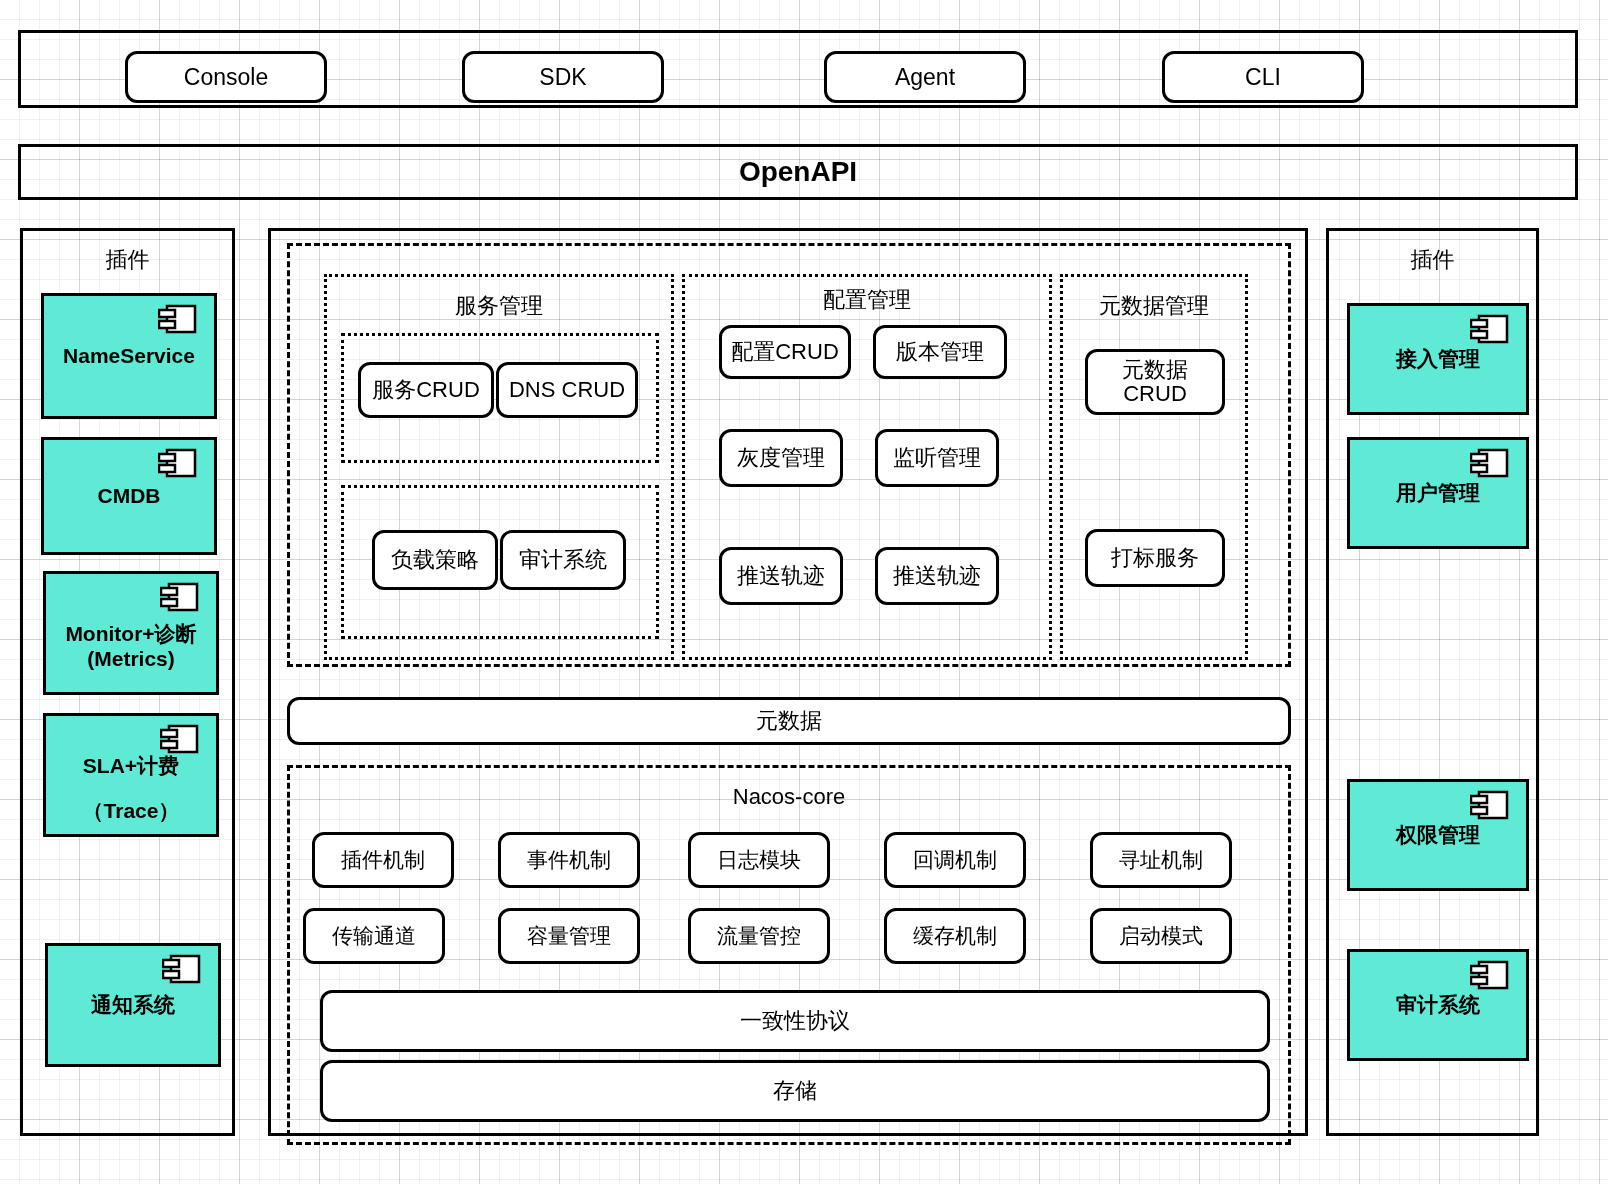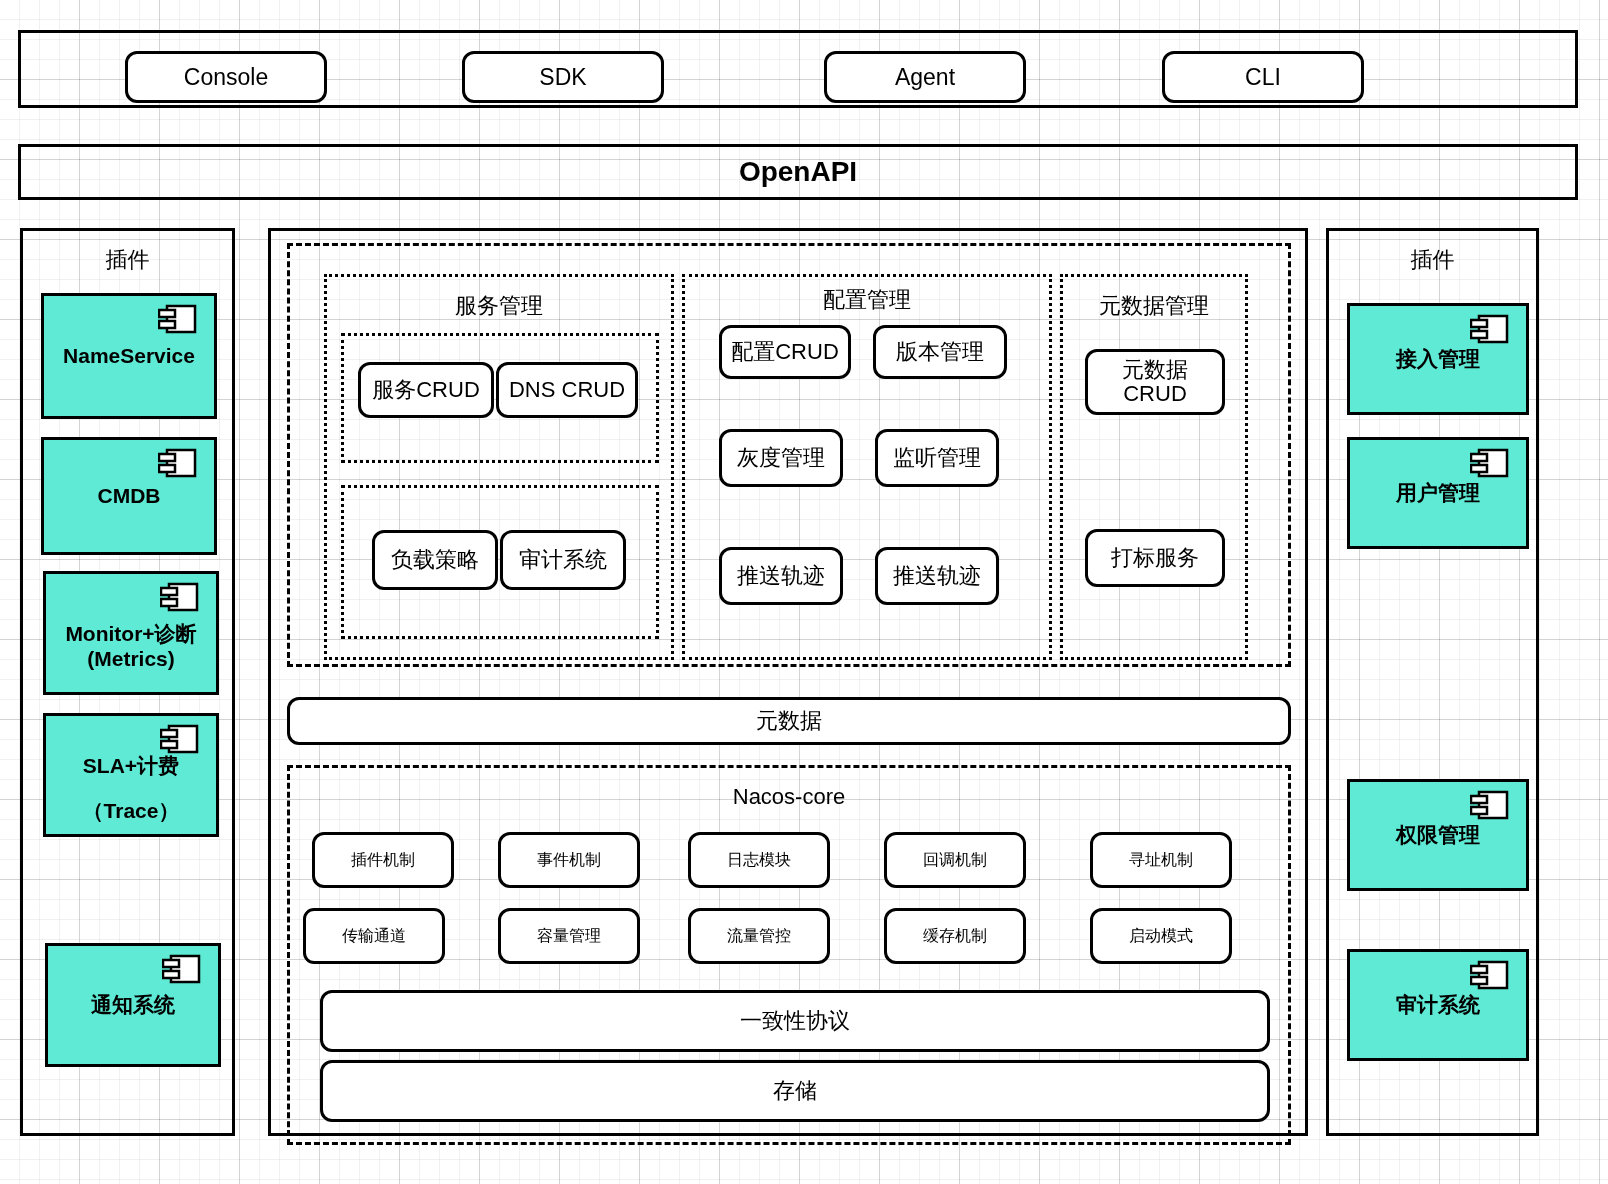--- a/index.html
+++ b/index.html
@@ -57,21 +57,21 @@
   #meta-col{left:770px;top:28px;width:182px;height:380px;}
   .inner-dot{position:absolute;border:3px dotted #000;}
   .chip{
     position:absolute;border:3px solid #000;border-radius:12px;background:#fff;
     display:flex;align-items:center;justify-content:center;
     font-size:22px;text-align:center;line-height:1.1;
   }
   #metadata-bar{left:16px;top:466px;width:1004px;height:48px;font-size:22px;}
   #core-dash{left:16px;top:534px;width:1004px;height:380px;}
   #core-title{top:16px;font-size:22px;}
-  .core-chip{height:50px;font-size:16px;}
+  .core-chip{height:50px;font-size:21px;}
   #consistency-bar{left:30px;top:222px;width:944px;height:56px;font-size:22px;}
   #storage-bar{left:30px;top:292px;width:944px;height:56px;font-size:22px;}
 </style>
 </head>
 <body>
 
 <div class="abs solidbox" id="clients-row">
   <div class="abs rbox client-btn" style="left:104px;top:18px;">Console</div>
   <div class="abs rbox client-btn" style="left:441px;top:18px;">SDK</div>
   <div class="abs rbox client-btn" style="left:803px;top:18px;">Agent</div>

